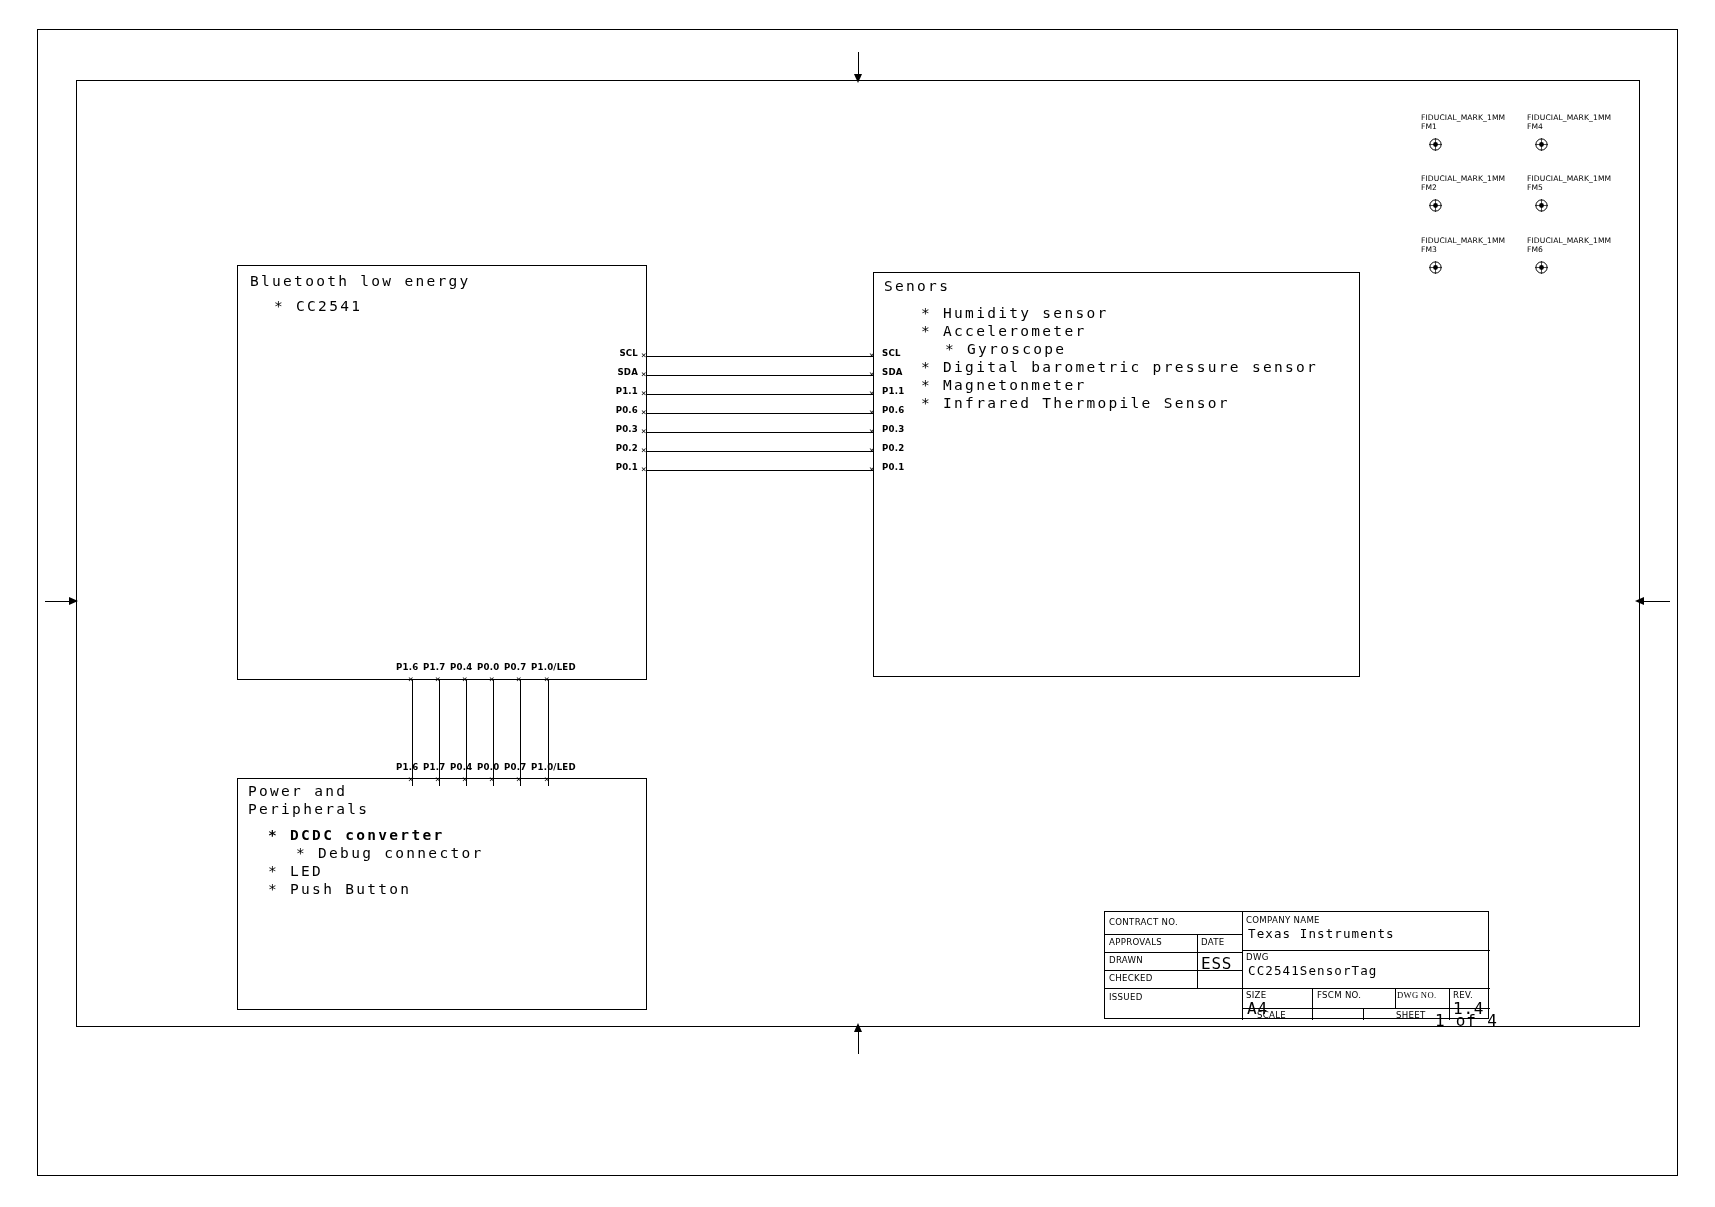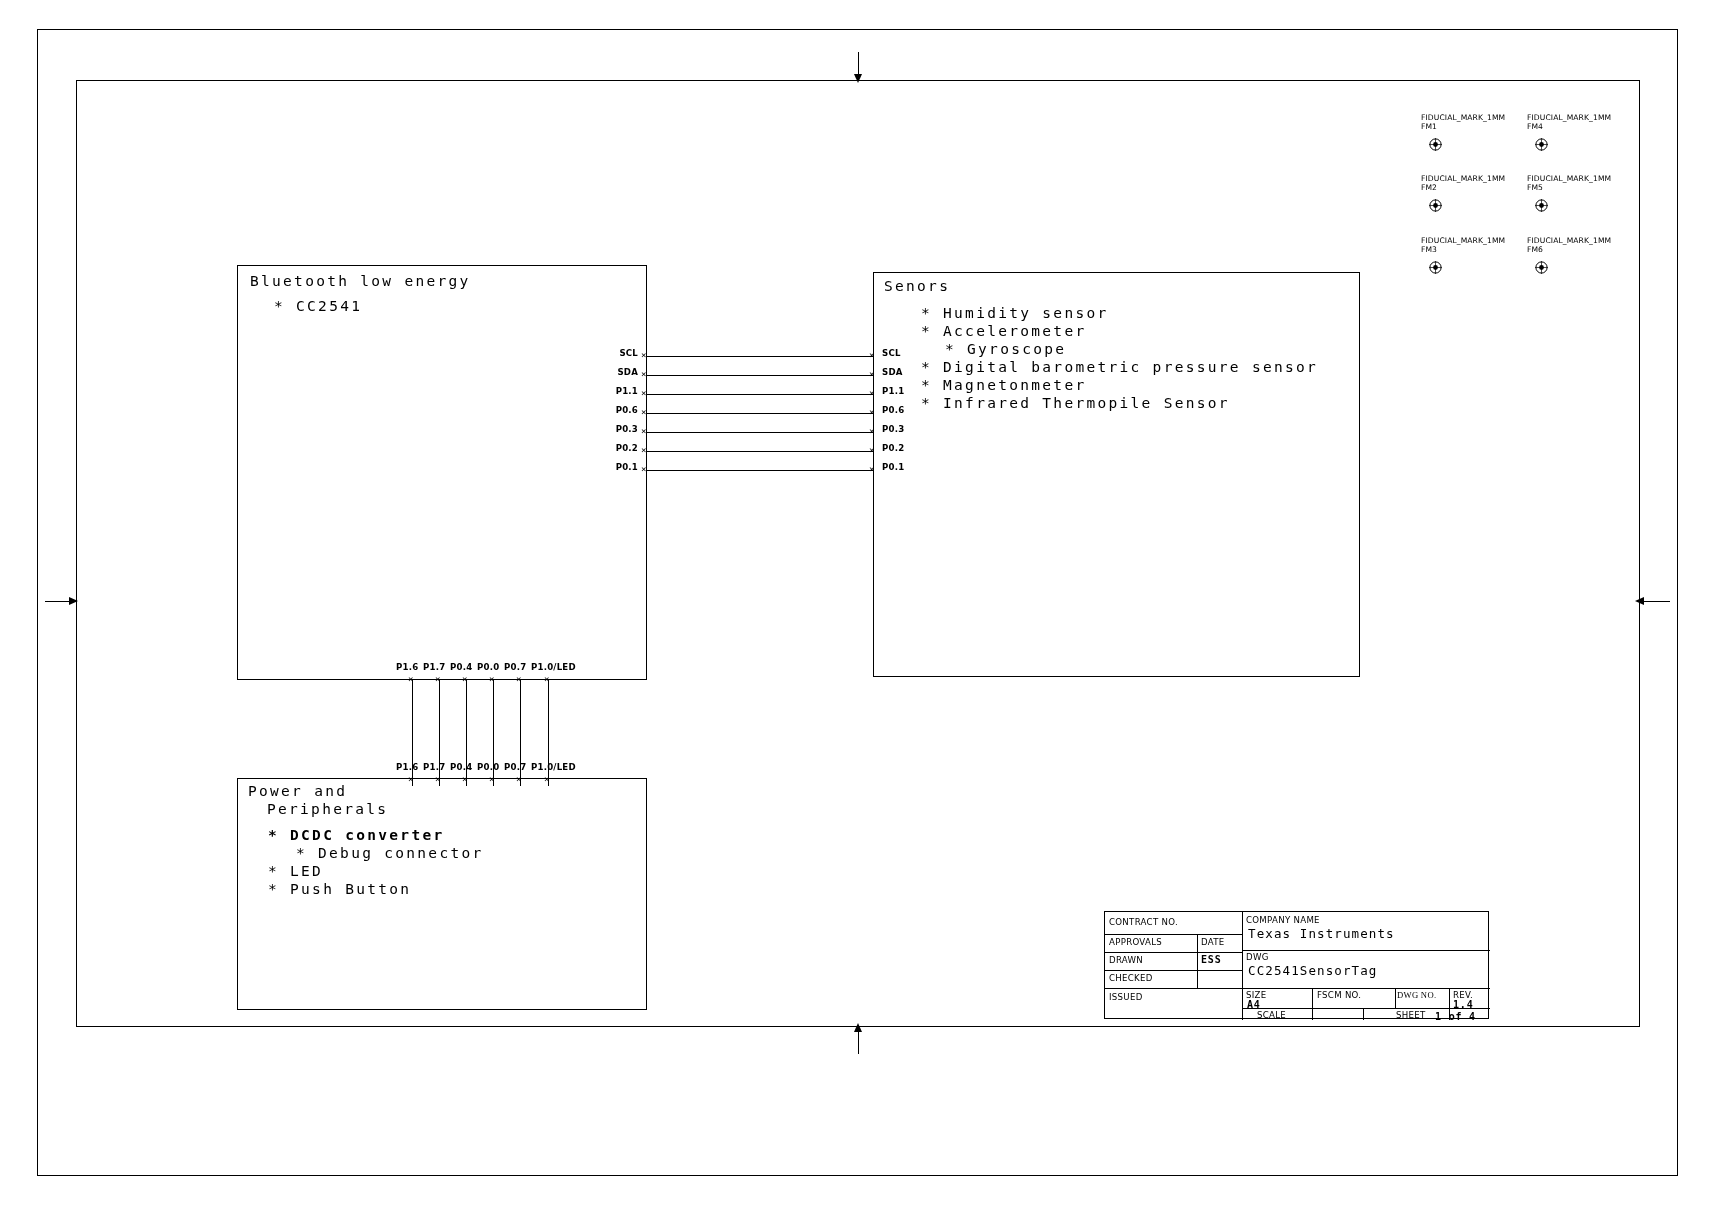--- a/index.html
+++ b/index.html
@@ -51,21 +51,21 @@
             font-family:"DejaVu Sans","Liberation Sans",sans-serif;}
   .fid-sym{position:absolute;width:13px;height:13px;}
 
   
   .tb{position:absolute;left:1104px;top:911px;width:385px;height:108px;border:1.2px solid #000;box-sizing:border-box;}
   .tb .v{position:absolute;background:#000;width:1.1px;}
   .tb .h{position:absolute;background:#000;height:1.1px;}
   .tb-lab{position:absolute;font-size:8.6px;letter-spacing:0.3px;white-space:nowrap;
           font-family:"DejaVu Sans","Liberation Sans",sans-serif;}
   .tb-val{position:absolute;font-size:12.5px;letter-spacing:1.1px;white-space:nowrap;}
-  .tb-val-sm{position:absolute;font-size:10px;letter-spacing:0.8px;white-space:nowrap;font-weight:bold;}
+  .tb-val-sm{position:absolute;font-size:16px;letter-spacing:0.8px;white-space:nowrap;}
 </style>
 </head>
 <body>
 
 <div class="sheet">
 
   <div class="outer-frame"></div>
   <div class="inner-frame"></div>
 
   <div class="arrow arrow-top" style="left:858px;top:52px;">
@@ -93,21 +93,21 @@
   <div class="block-title" style="left:884px;top:278px;">Senors</div>
   <div class="bullet-row" style="left:921px;top:305px;">* Humidity sensor</div>
   <div class="bullet-row" style="left:921px;top:323px;">* Accelerometer</div>
   <div class="bullet-row" style="left:921px;top:341px;margin-left:24px;">* Gyroscope</div>
   <div class="bullet-row" style="left:921px;top:359px;">* Digital barometric pressure sensor</div>
   <div class="bullet-row" style="left:921px;top:377px;">* Magnetonmeter</div>
   <div class="bullet-row" style="left:921px;top:395px;">* Infrared Thermopile Sensor</div>
 
   <div class="block" style="left:237px;top:778px;width:410px;height:232px;"></div>
   <div class="block-title" style="left:248px;top:783px;">Power and</div>
-  <div class="block-title" style="left:248px;top:801px;margin-left:19px;">Peripherals</div>
+  <div class="block-title" style="left:248px;top:801px;">Peripherals</div>
   <div class="bullet-row" style="left:268px;top:827px;font-weight:bold;">* DCDC converter</div>
   <div class="bullet-row" style="left:268px;top:845px;margin-left:28px;">* Debug connector</div>
   <div class="bullet-row" style="left:268px;top:863px;">* LED</div>
   <div class="bullet-row" style="left:268px;top:881px;">* Push Button</div>
 
   <div class="wire wire-h" style="left:647px;top:356px;width:226px;"></div>
   <div class="wire wire-h" style="left:647px;top:375px;width:226px;"></div>
   <div class="wire wire-h" style="left:647px;top:394px;width:226px;"></div>
   <div class="wire wire-h" style="left:647px;top:413px;width:226px;"></div>
   <div class="wire wire-h" style="left:647px;top:432px;width:226px;"></div>

